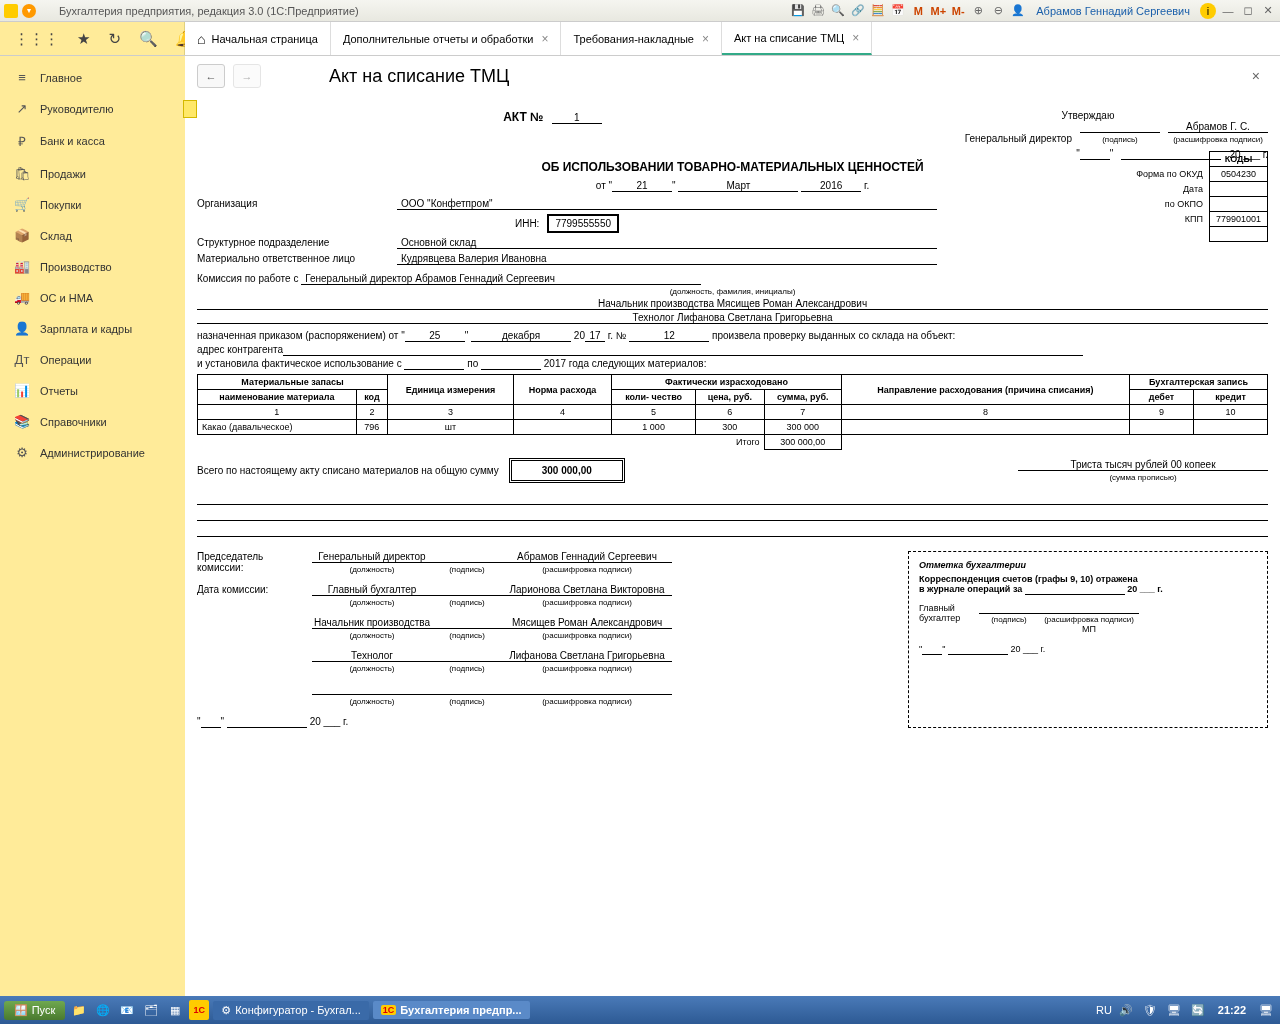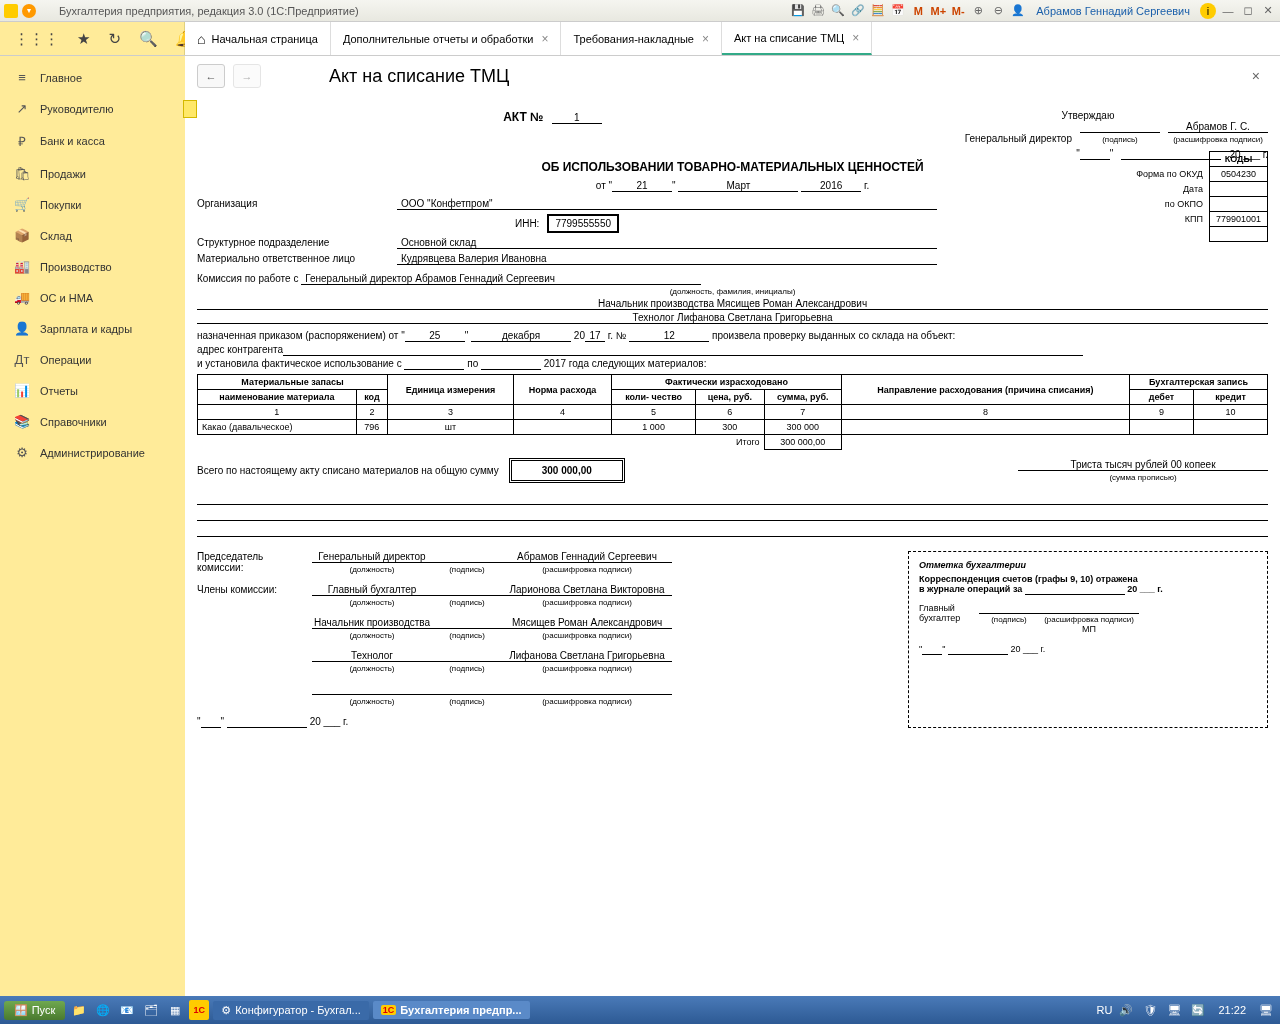--- a/index.html
+++ b/index.html
@@ -61,21 +61,21 @@
 .sign-col { text-align: center; }
 .sign-col .uline { min-width: 120px; }
 .accounting-box { border: 1px dashed #000; padding: 8px 10px; width: 360px; font-size: 9px; }
 .accounting-box .title { text-align: left; font-style: italic; font-weight: bold; margin-bottom: 4px; }
 .taskbar { height: 28px; background: linear-gradient(#4a7ab8,#2d5a94); display: flex; align-items: center; padding: 0 4px; gap: 4px; color: #fff; font-size: 11px; }
 .taskbar .start { background: linear-gradient(#6fa84f,#4a7a2f); padding: 3px 10px; border-radius: 3px; display:flex;align-items:center;gap:4px;}
 .taskbar .tico { width: 20px; height: 20px; display: flex; align-items: center; justify-content: center; }
 .taskbar .tbtn { background: #3a6aa8; padding: 3px 8px; border-radius: 2px; display:flex;align-items:center;gap:4px;}
 .taskbar .tbtn.active { background: #5a8ac8; }
 .taskbar .spacer { flex: 1; }
-.taskbar .clock { margin: 0 6px; }
+.taskbar .clock { margin: 0 6px; font-weight: bold; }
 .sticky { position: absolute; left: 183px; top: 100px; width: 14px; height: 18px; background: #ffe869; border: 1px solid #d4b800; }
 </style>
 </head>
 <body>
 
 <div class="titlebar">
   <span class="logo"></span>
   <span class="dd">▾</span>
   <span class="title">Бухгалтерия предприятия, редакция 3.0  (1С:Предприятие)</span>
   <span class="spacer"></span>
@@ -346,21 +346,21 @@
 
         <div class="sign-area">
           <div class="sign-left" id="signs">
               <div class="sign-row">
                 <div class="sign-label">Председатель комиссии:</div>
   <div class="sign-col"><span class="uline">Генеральный директор</span><br><span class="small">(должность)</span></div>
   <div class="sign-col"><span class="uline" style="min-width:70px">&nbsp;</span><br><span class="small">(подпись)</span></div>
   <div class="sign-col"><span class="uline" style="min-width:170px">Абрамов Геннадий Сергеевич</span><br><span class="small">(расшифровка подписи)</span></div>
               </div>
               <div class="sign-row">
-                <div class="sign-label">Члены комиссии:</div>
+                <div class="sign-label">Дата комиссии:</div>
   <div class="sign-col"><span class="uline">Главный бухгалтер</span><br><span class="small">(должность)</span></div>
   <div class="sign-col"><span class="uline" style="min-width:70px">&nbsp;</span><br><span class="small">(подпись)</span></div>
   <div class="sign-col"><span class="uline" style="min-width:170px">Ларионова Светлана Викторовна</span><br><span class="small">(расшифровка подписи)</span></div>
               </div>
               <div class="sign-row">
                 <div class="sign-label"></div>
   <div class="sign-col"><span class="uline">Начальник производства</span><br><span class="small">(должность)</span></div>
   <div class="sign-col"><span class="uline" style="min-width:70px">&nbsp;</span><br><span class="small">(подпись)</span></div>
   <div class="sign-col"><span class="uline" style="min-width:170px">Мясищев Роман Александрович</span><br><span class="small">(расшифровка подписи)</span></div>
               </div>

